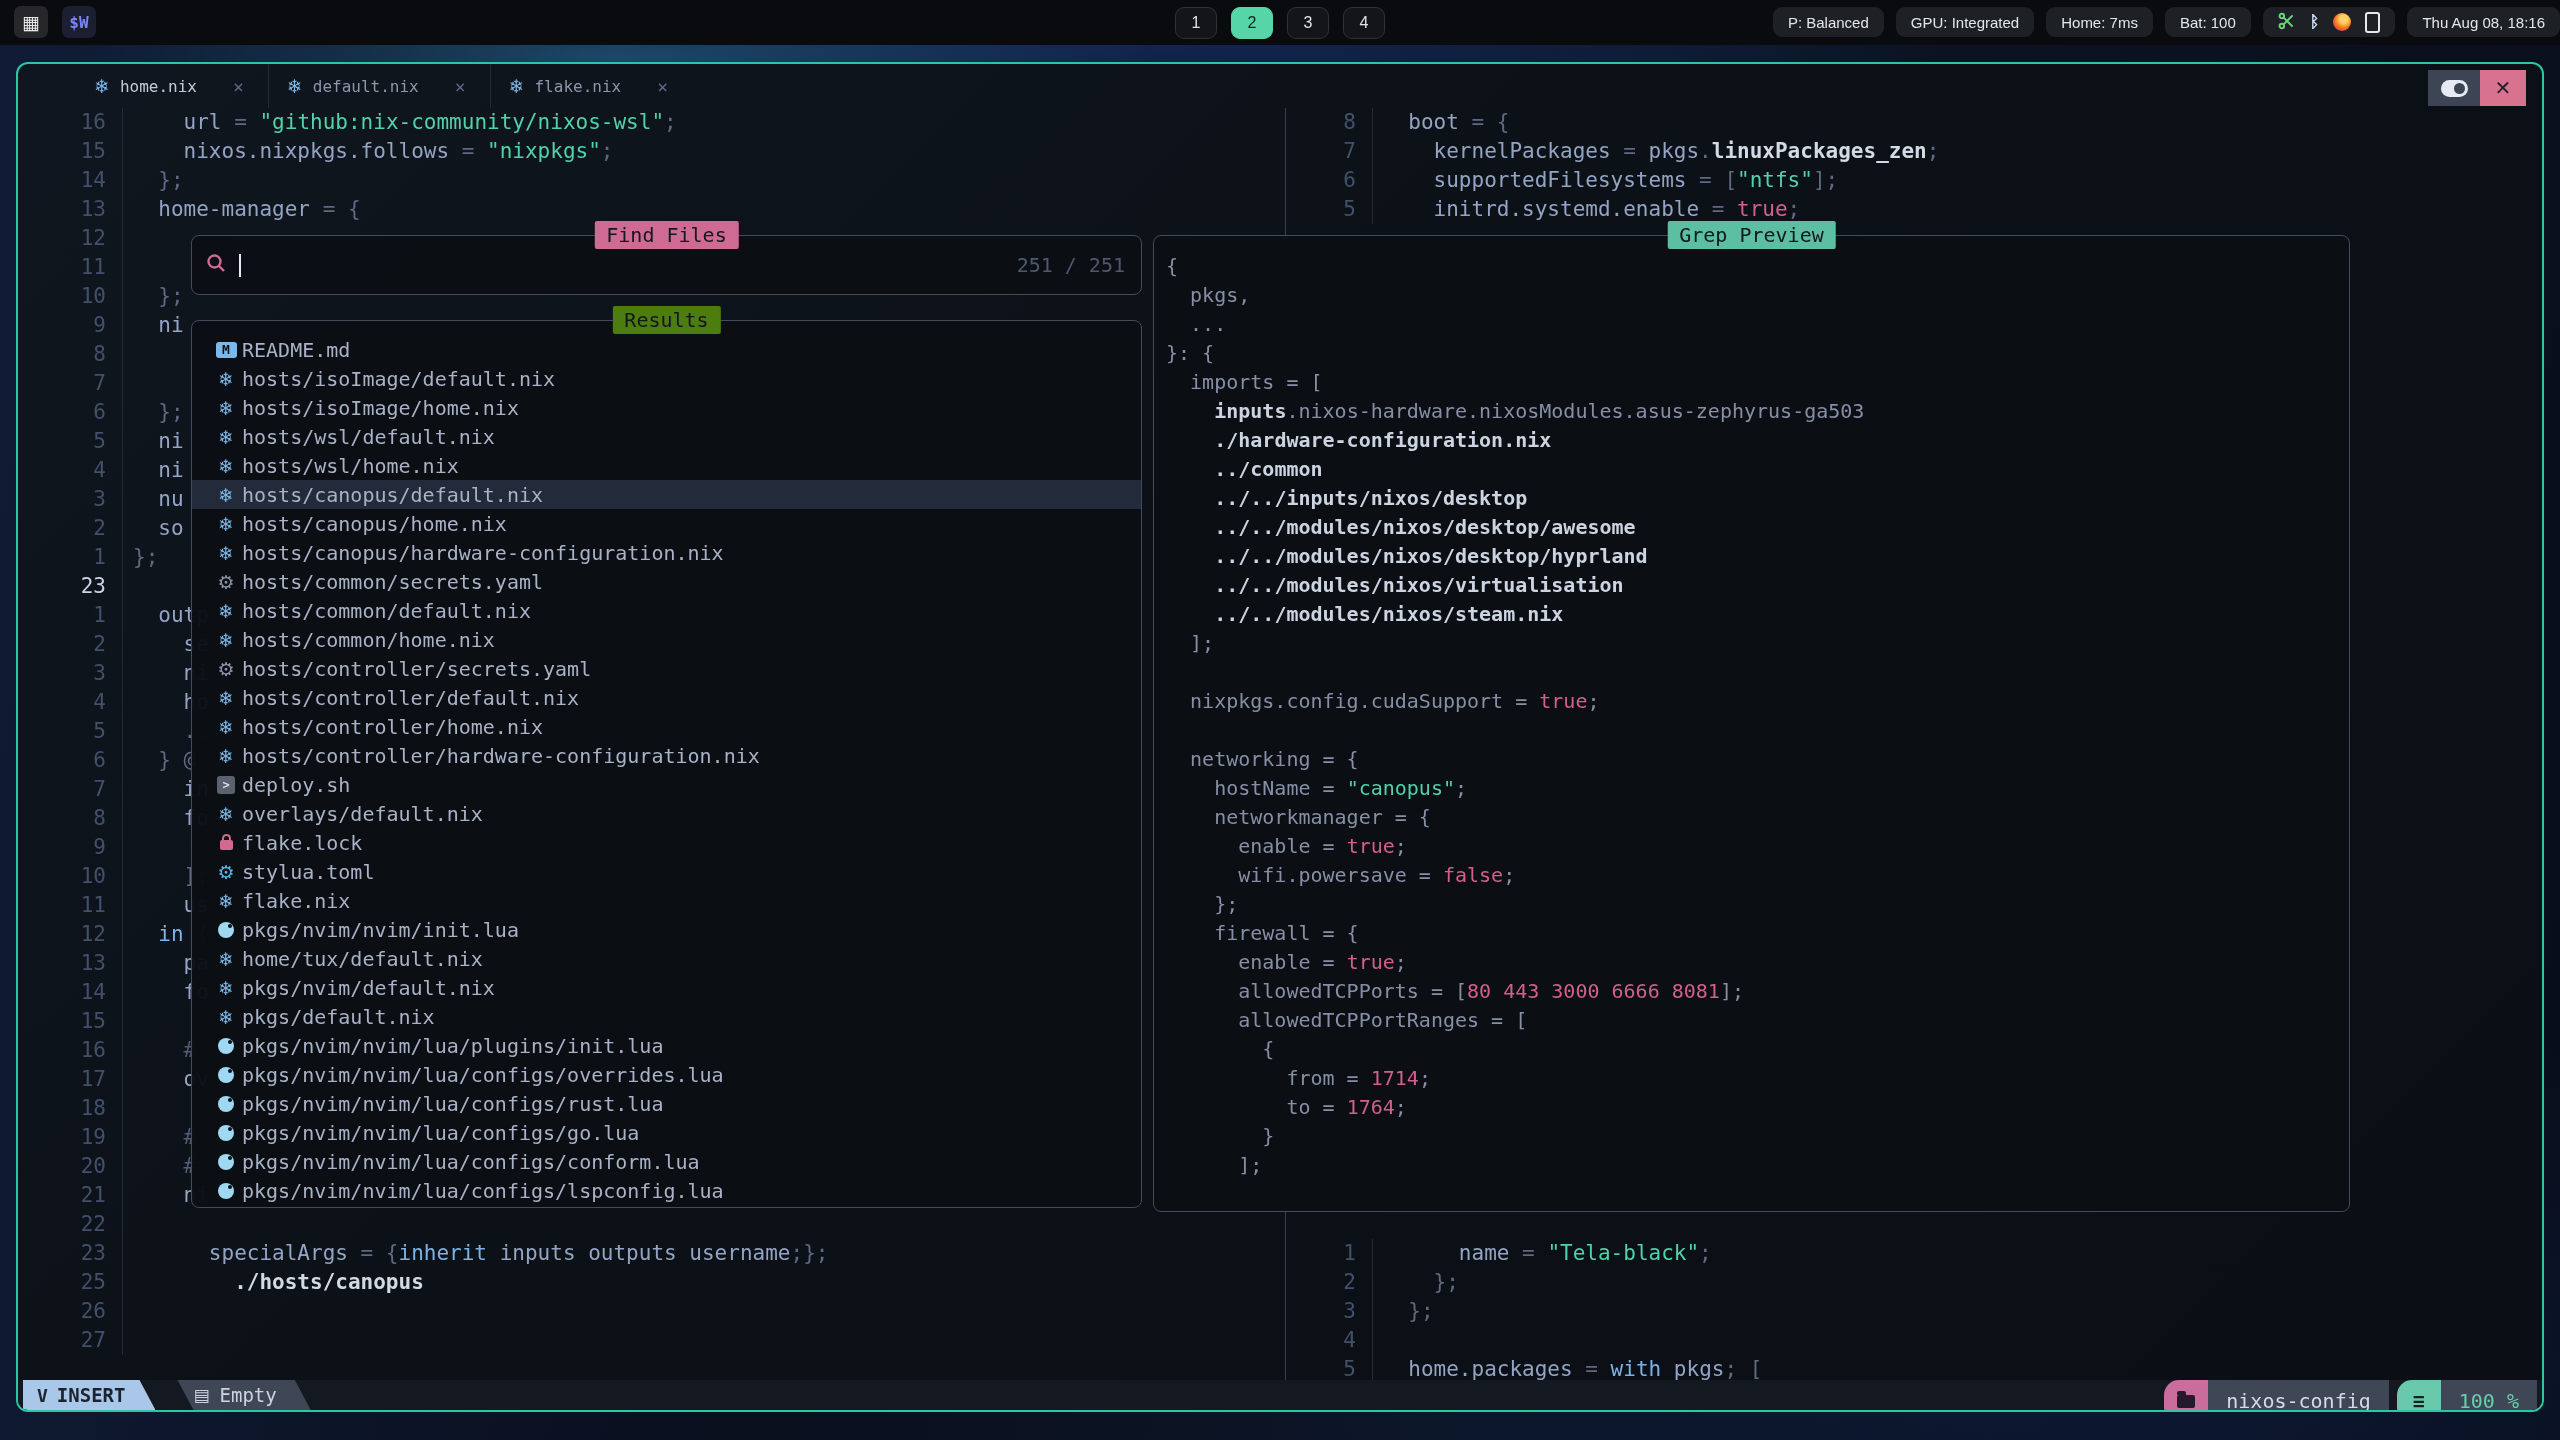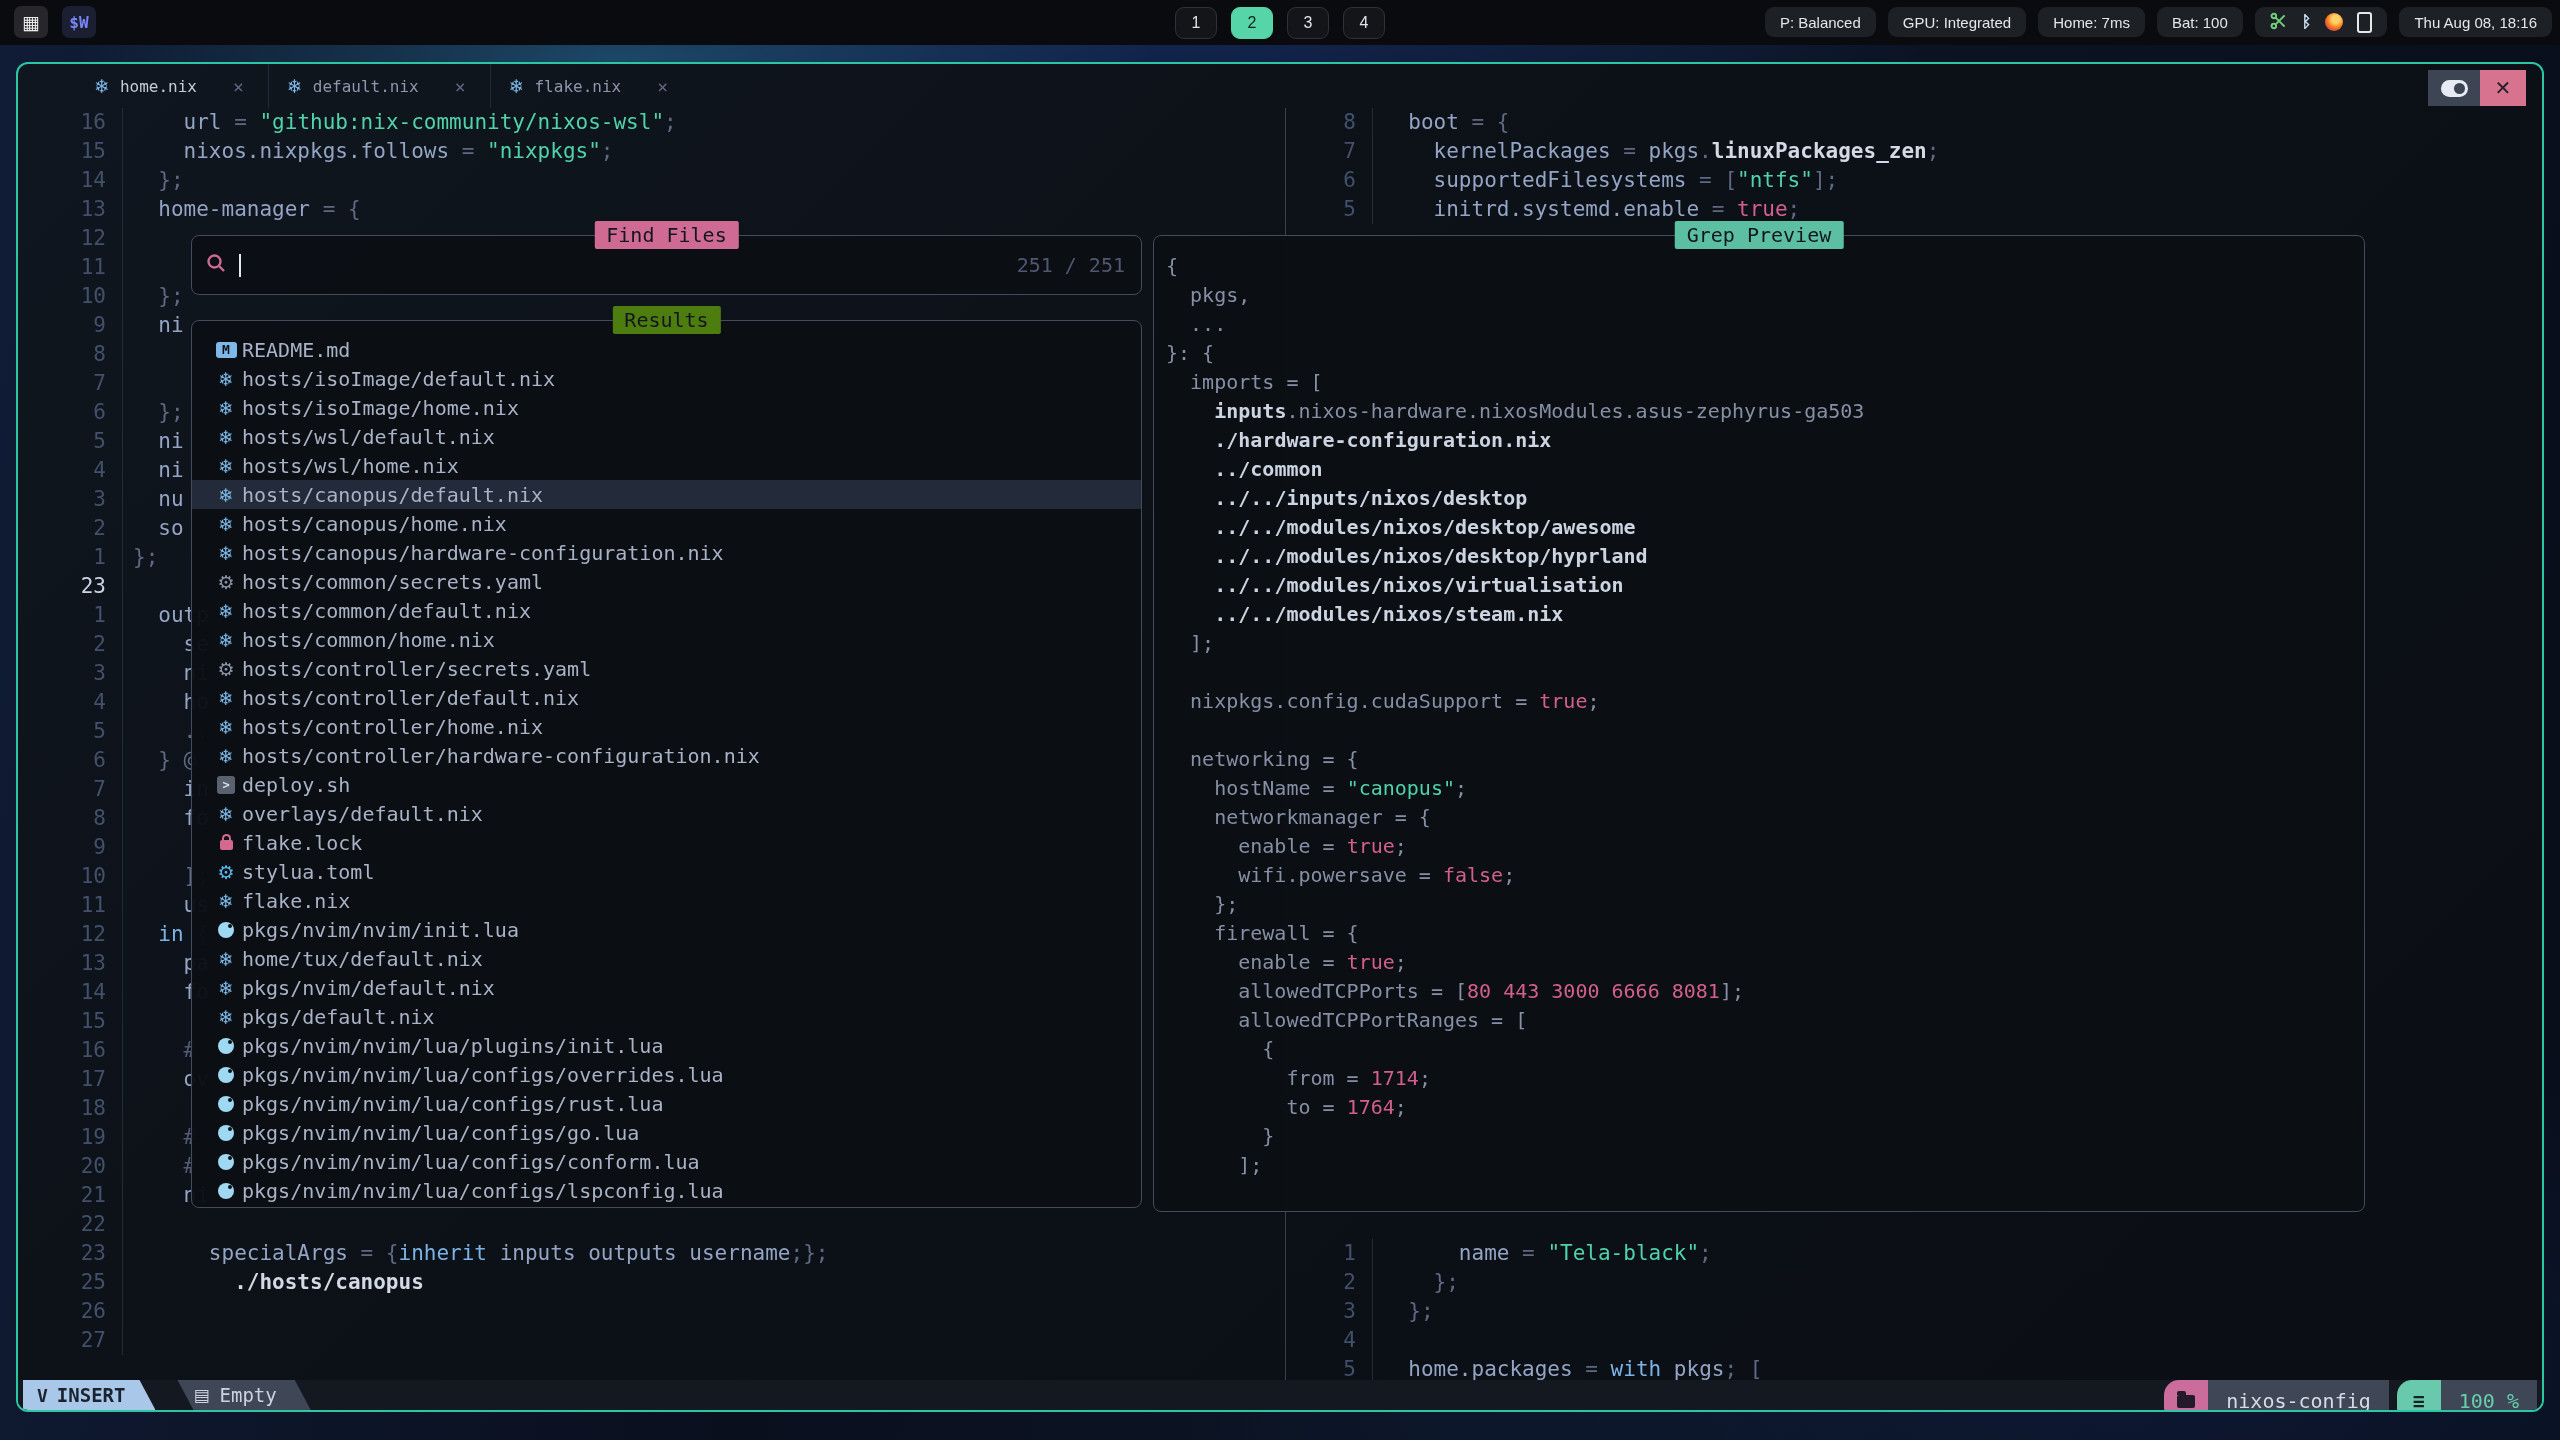--- a/index.html
+++ b/index.html
@@ -16,21 +16,21 @@
     font-family:"Liberation Sans",sans-serif;color:#e3e6ea;}
   .tb-left{position:absolute;left:14px;top:6px;display:flex;gap:14px;}
   .tb-btn{width:34px;height:32px;border:none;border-radius:7px;background:#26262b;color:#e8e8e8;
     font-size:19px;display:flex;align-items:center;justify-content:center;cursor:pointer;padding:0;}
   .tb-btn.logo{background:#1b1f31;color:#7b86f8;font-family:"DejaVu Sans Mono",monospace;
     font-weight:bold;font-size:16px;}
   .tb-center{position:absolute;left:50%;top:7px;transform:translateX(-50%);display:flex;gap:14px;}
   .ws{min-width:40px;height:30px;border-radius:9px;border:1px solid #2e3238;background:#141519;
     color:#dfe3e8;font-size:16px;display:flex;align-items:center;justify-content:center;cursor:pointer;}
   .ws.active{background:#56d5a8;border-color:#56d5a8;color:#0f231b;}
-  .tb-right{position:absolute;right:8px;top:7px;display:flex;gap:12px;align-items:center;}
+  .tb-right{position:absolute;right:0;top:7px;display:flex;gap:12px;align-items:center;}
   .pill{height:30px;border-radius:9px;background:#1d2025;padding:0 15px;font-size:15px;
     display:flex;align-items:center;gap:14px;white-space:nowrap;}
   .tray-bt{color:#cfe0f5;font-weight:bold;font-size:16px;}
   .tray-media{width:18px;height:18px;border-radius:50%;
     background:radial-gradient(circle at 60% 35%,#ffd166 0 25%,#f97316 55%,#a21caf 100%);}
   .tray-phone{width:11px;height:17px;border:2px solid #e8e8e8;border-radius:3px;display:inline-block;}
   
   #win{position:absolute;left:16px;top:62px;width:2528px;height:1350px;box-sizing:border-box;
     border:2px solid #2bc7a4;border-radius:12px;overflow:hidden;
     background:linear-gradient(135deg,#10161f 0%,#0c1117 45%,#0b0f15 100%);}
@@ -60,21 +60,21 @@
   .ltext{white-space:pre;padding-left:10px;}
   .tk-id{color:#93a4c5;}  .tk-pun{color:#5f6983;}  .tk-str{color:#4fd3a9;}
   .tk-kw{color:#7cb3e6;}  .tk-num{color:#d35f8d;}  .tk-cmt{color:#525c74;}
   .tk-wb{color:#d3dae6;font-weight:bold;}
   .tk-gr{color:#868fa5;}  .tk-pw{color:#ccd4e2;font-weight:bold;}
   #vsep{position:absolute;left:1267px;top:44px;bottom:30px;width:1px;background:#39414f;}
   
   .popup{position:absolute;background:rgba(11,15,21,.97);border:1px solid #434b5c;border-radius:8px;z-index:5;}
   #ff{left:173px;top:171px;width:949px;height:58px;display:flex;align-items:center;}
   #res{left:173px;top:256px;width:949px;height:886px;}
-  #prev{left:1135px;top:171px;width:1195px;height:975px;padding-left:15px;}
+  #prev{left:1135px;top:171px;width:1195px;height:975px;}
   .ptitle{position:absolute;top:-15px;left:50%;transform:translateX(-50%);padding:2px 12px;
     font-size:20px;color:#131720;border-radius:2px;white-space:nowrap;z-index:6;}
   .ptitle.pink{background:#cf6a92;} .ptitle.blue{background:#4d7c0f;} .ptitle.teal{background:#5cbfa2;}
   #ff .searchicon{margin-left:14px;}
   .cursorbar{display:inline-block;width:2px;height:23px;background:#e3e9f2;margin-left:12px;}
   .counter{margin-left:auto;margin-right:16px;color:#4f5870;font-size:20px;}
   #res-list{position:absolute;left:0;top:14px;right:0;}
   .rrow{height:29px;display:flex;align-items:center;padding-left:18px;font-size:20px;color:#a9b2c6;cursor:pointer;}
   .rrow.sel{background:#232a39;}
   .ric{flex:0 0 32px;display:flex;align-items:center;justify-content:center;}

